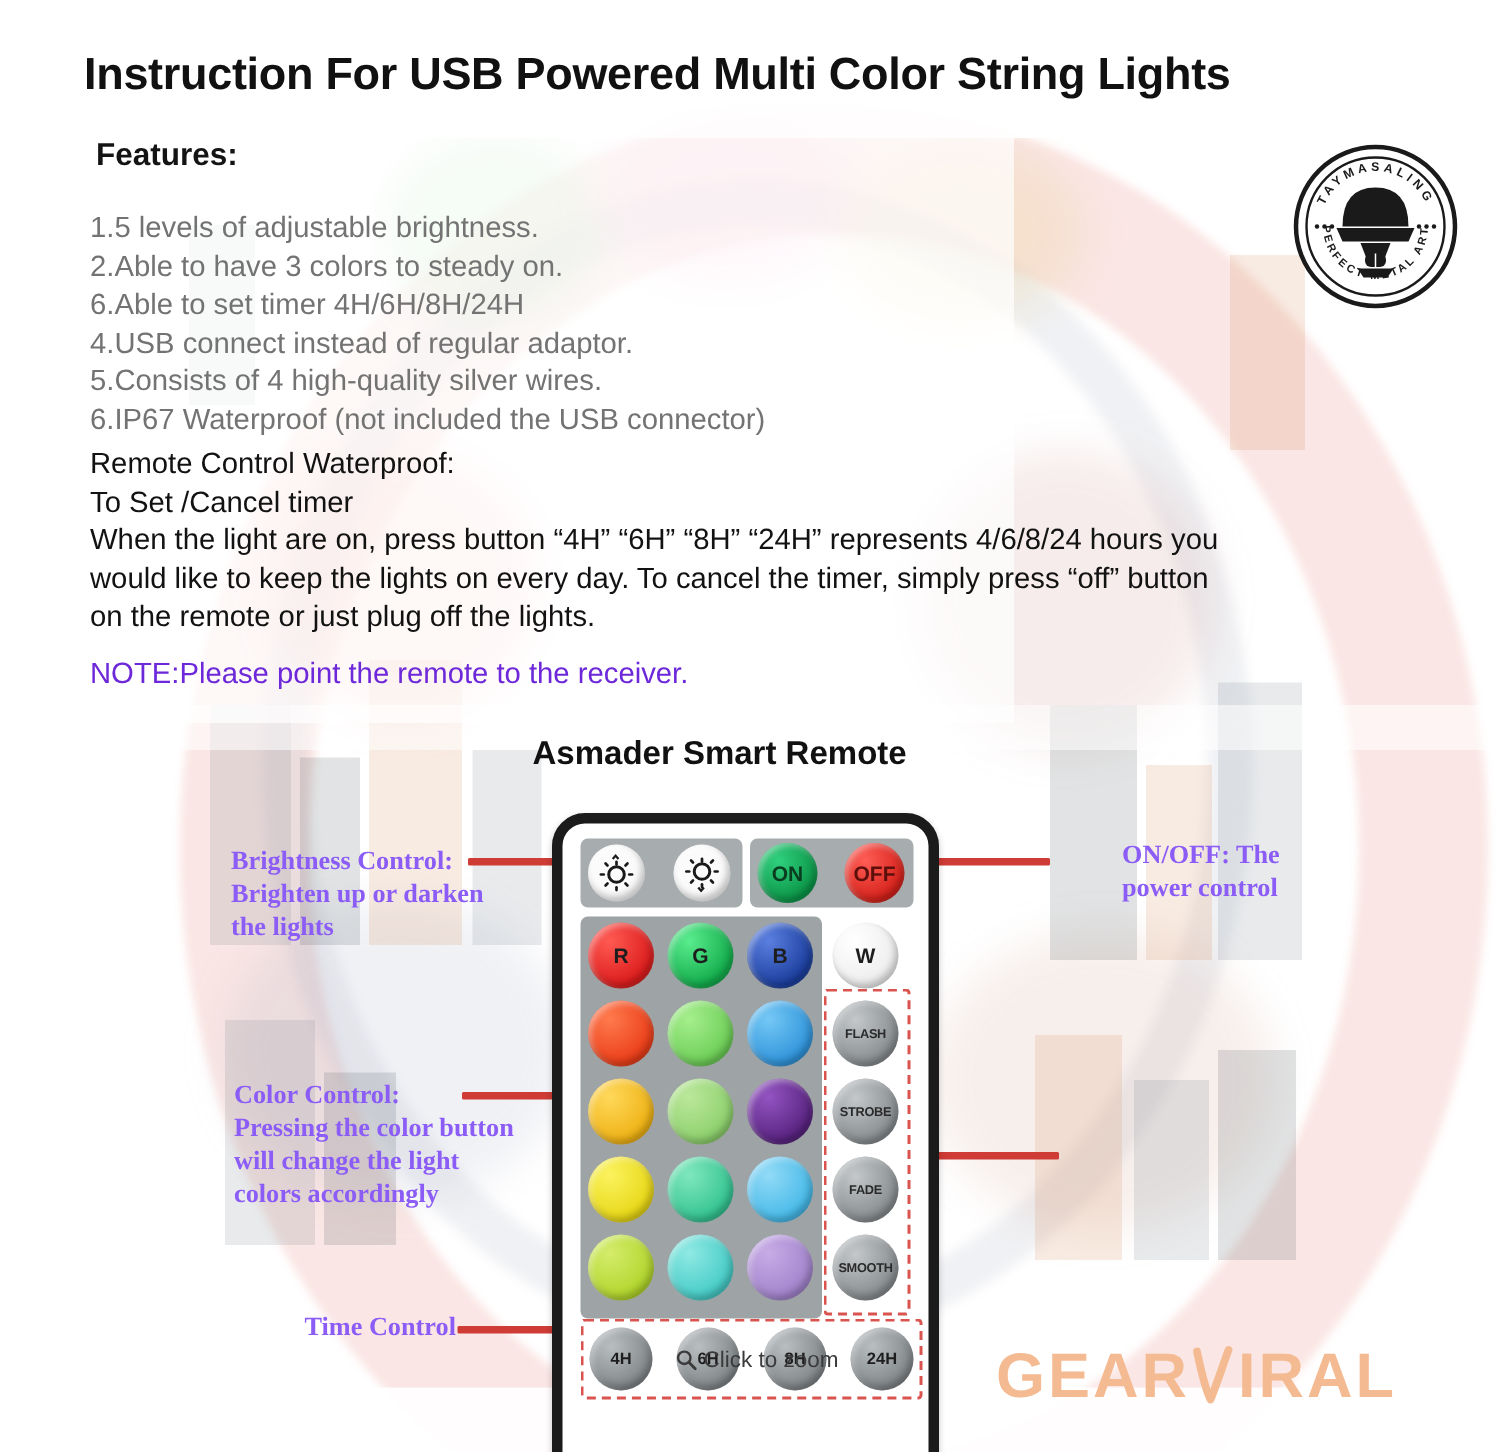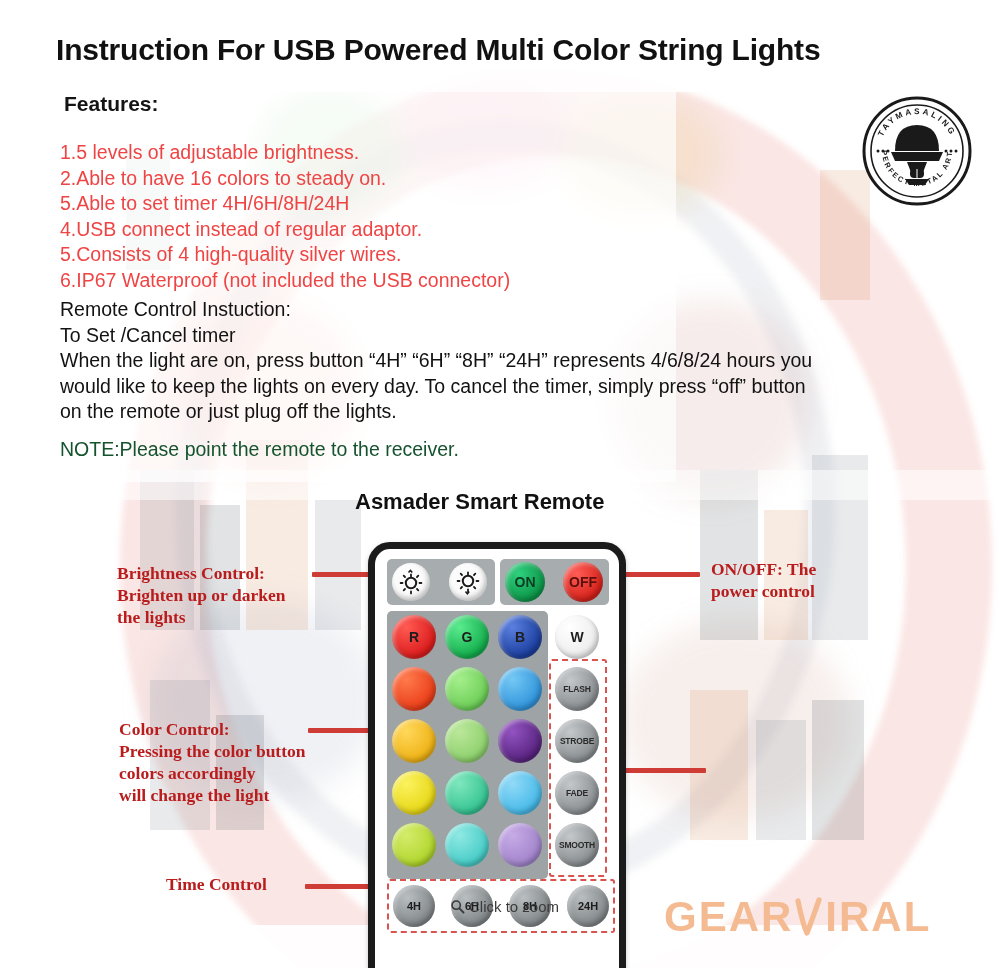--- a/index.html
+++ b/index.html
@@ -35,32 +35,32 @@
     position:absolute;left:56px;top:33px;
     font-size:30px;font-weight:bold;color:#111;
     letter-spacing:-0.2px;white-space:nowrap;
   }
   .features-title{
     position:absolute;left:64px;top:92px;
     font-size:21px;font-weight:bold;color:#141414;
   }
   .features-list{
     position:absolute;left:60px;top:140px;width:620px;
-    font-size:19.5px;line-height:25.5px;color:#ef4444;
+    font-size:19.5px;line-height:25.5px;color:#737373;
   }
   .features-list div{white-space:nowrap;}
 
   .remote-instr{
     position:absolute;left:60px;top:297px;width:890px;
     font-size:19.5px;line-height:25.5px;color:#121212;
   }
   .remote-instr p{margin:0;}
   .note-line{
     position:absolute;left:60px;top:437px;
-    font-size:19.5px;line-height:25.5px;color:#14532d;
+    font-size:19.5px;line-height:25.5px;color:#6d28d9;
   }
 
   
   .badge{
     position:absolute;left:861px;top:95px;width:112px;height:112px;
     border-radius:50%;
   }
 
   
   .remote-title{
@@ -97,21 +97,21 @@
   .zoom-hint{
     position:absolute;font-size:15px;color:#3a3a3a;
     display:flex;align-items:center;gap:4px;white-space:nowrap;
     font-family:"Liberation Sans",sans-serif;
   }
 
   
   .callout{
     position:absolute;
     font-family:"Liberation Serif", serif;
-    font-weight:bold;font-size:17.5px;line-height:22px;color:#b91c1c;
+    font-weight:bold;font-size:17.5px;line-height:22px;color:#8b5cf6;margin-left:37px;
   }
   .leader{
     position:absolute;height:5px;background:#cf3b35;border-radius:1px;
   }
 
   
   .watermark{
     position:absolute;left:664px;top:893px;
     font-size:42px;font-weight:bold;letter-spacing:2px;
     color:#f4bb93;white-space:nowrap;
@@ -157,29 +157,29 @@
     <div class="whitecover" style="left:36px;top:92px;width:640px;height:390px;background:rgba(255,255,255,0.70);"></div>
     <div class="whitecover" style="left:0;top:470px;width:1000px;height:30px;background:rgba(255,255,255,0.55);"></div>
     <div class="whitecover" style="left:0;top:925px;width:1000px;height:43px;background:rgba(255,255,255,0.9);"></div>
   </div>
 
   <div class="page-title">Instruction For USB Powered Multi Color String Lights</div>
   <div class="features-title">Features:</div>
 
   <div class="features-list">
     <div>1.5 levels of adjustable brightness.</div>
-    <div>2.Able to have 16 colors to steady on.</div>
-    <div>5.Able to set timer 4H/6H/8H/24H</div>
+    <div>2.Able to have 3 colors to steady on.</div>
+    <div>6.Able to set timer 4H/6H/8H/24H</div>
     <div>4.USB connect instead of regular adaptor.</div>
     <div>5.Consists of 4 high-quality silver wires.</div>
     <div>6.IP67 Waterproof (not included the USB connector)</div>
   </div>
 
   <div class="remote-instr">
-    <p>Remote Control Instuction:</p>
+    <p>Remote Control Waterproof:</p>
     <p>To Set /Cancel timer</p>
     <p>When the light are on, press button “4H” “6H” “8H” “24H” represents 4/6/8/24 hours you</p>
     <p>would like to keep the lights on every day. To cancel the timer, simply press “off” button</p>
     <p>on the remote or just plug off the lights.</p>
   </div>
 
   <div class="note-line">NOTE:Please point the remote to the receiver.</div>
 
   <div class="badge">
     <svg width="112" height="112" viewBox="0 0 112 112">
@@ -218,22 +218,22 @@
 
   <div class="callout" style="left:117px;top:562px;">
     <div>Brightness Control:</div>
     <div>Brighten up or darken</div>
     <div>the lights</div>
   </div>
 
   <div class="callout" style="left:119px;top:718px;">
     <div>Color Control:</div>
     <div>Pressing the color button</div>
+    <div>will change the light</div>
     <div>colors accordingly</div>
-    <div>will change the light</div>
   </div>
 
   <div class="callout" style="left:166px;top:873px;">
     <div>Time Control</div>
   </div>
 
   <div class="callout" style="left:711px;top:558px;">
     <div>ON/OFF: The</div>
     <div>power control</div>
   </div>

